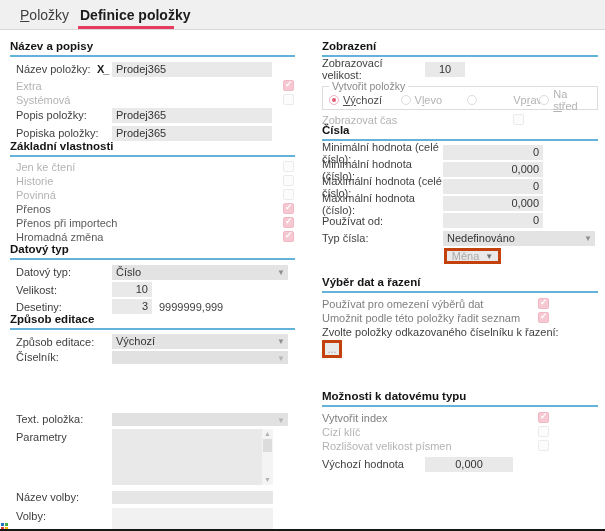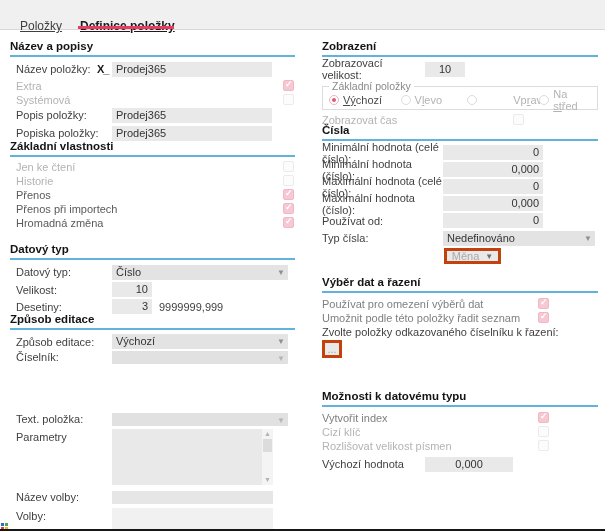--- a/index.html
+++ b/index.html
@@ -4,21 +4,21 @@
 <style>
   * { margin:0; padding:0; box-sizing:border-box; }
   html,body { background:#fff; }
   body { font-family:"Liberation Sans", sans-serif; }
   #app { position:relative; width:605px; height:531px; background:#fff; overflow:hidden;
          border-bottom:2px solid #161616; }
 
   
   .tabbar { position:absolute; left:0; top:0; width:605px; height:30px;
             background:#f0f0f0; border-bottom:1px solid #d8d8d8; }
-  .tab { position:absolute; top:19px; font-size:12px; color:#3f3f3f; cursor:default;text-decoration:underline; }
+  .tab { position:absolute; top:7px; font-size:14px; color:#3f3f3f; cursor:default; }
   .tab .key { text-decoration:underline; }
   .tab.active { font-weight:bold; color:#1b1b1b; }
   .tab-underline { position:absolute; left:78px; top:26px; width:96px; height:3px; background:#e73b5f; }
 
   
   .col { position:absolute; top:38px; }
   .col.left  { left:10px;  width:285px; height:493px; }
   .col.right { left:322px; width:276px; height:493px; }
   .blk { position:absolute; left:0; width:100%; }
 
@@ -133,20 +133,24 @@
       <div class="sec" style="margin-bottom:3px;">Základní vlastnosti</div>
       <div class="row cbrow">
         <span class="lbl dim grow">Jen ke čtení</span>
         <span class="cb"></span>
       </div>
       <div class="row cbrow">
         <span class="lbl dim grow">Historie</span>
         <span class="cb"></span>
       </div>
       <div class="row cbrow">
+        <span class="lbl dim grow">Povinná</span>
+        <span class="cb"></span>
+      </div>
+      <div class="row cbrow">
         <span class="lbl grow" style="color:#5a5a5a;">Přenos</span>
         <span class="cb on"></span>
       </div>
       <div class="row cbrow">
         <span class="lbl grow" style="color:#5a5a5a;">Přenos při importech</span>
         <span class="cb on"></span>
       </div>
       <div class="row cbrow">
         <span class="lbl grow" style="color:#5a5a5a;">Hromadná změna</span>
         <span class="cb on"></span>
@@ -211,21 +215,21 @@
 
   <div class="col right">
 
     <div class="blk" style="top:2px;">
       <div class="sec">Zobrazení</div>
       <div class="row" style="margin-bottom:3px;">
         <span class="lbl" style="width:103px;">Zobrazovací velikost:</span>
         <div class="inp ctr" style="width:40px;">10</div>
       </div>
       <fieldset class="group">
-        <legend>Základní položky</legend>
+        <legend>Vytvořit položky</legend>
         <div class="radios">
           <span class="ropt ropt0 sel">
               <span class="rb on"></span>
               <span class="rlbl"><span></span><span class="key">Vý</span><span>chozí</span></span>
             </span>
           <span class="ropt ropt1">
               <span class="rb"></span>
               <span class="rlbl"><span>V</span><span class="key">l</span><span>evo</span></span>
             </span>
           <span class="ropt ropt2">

